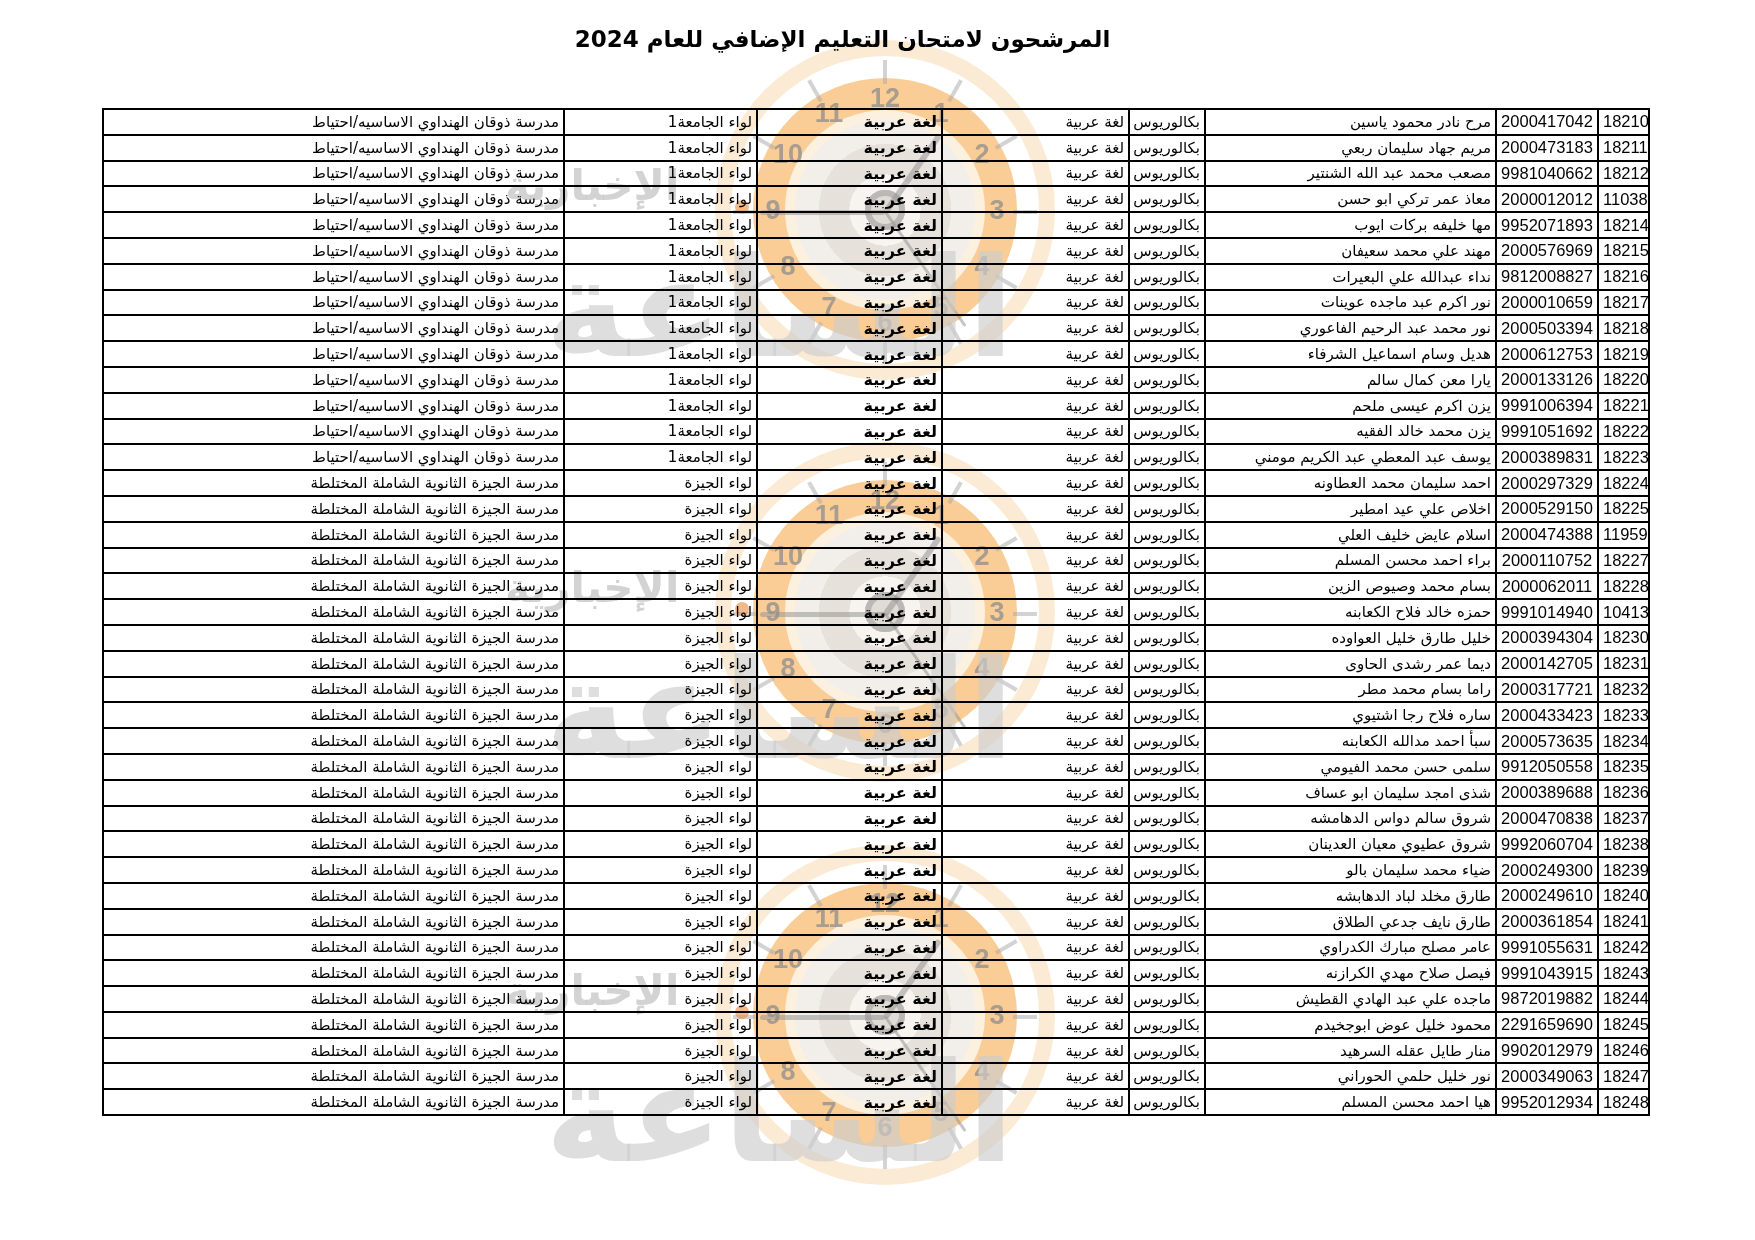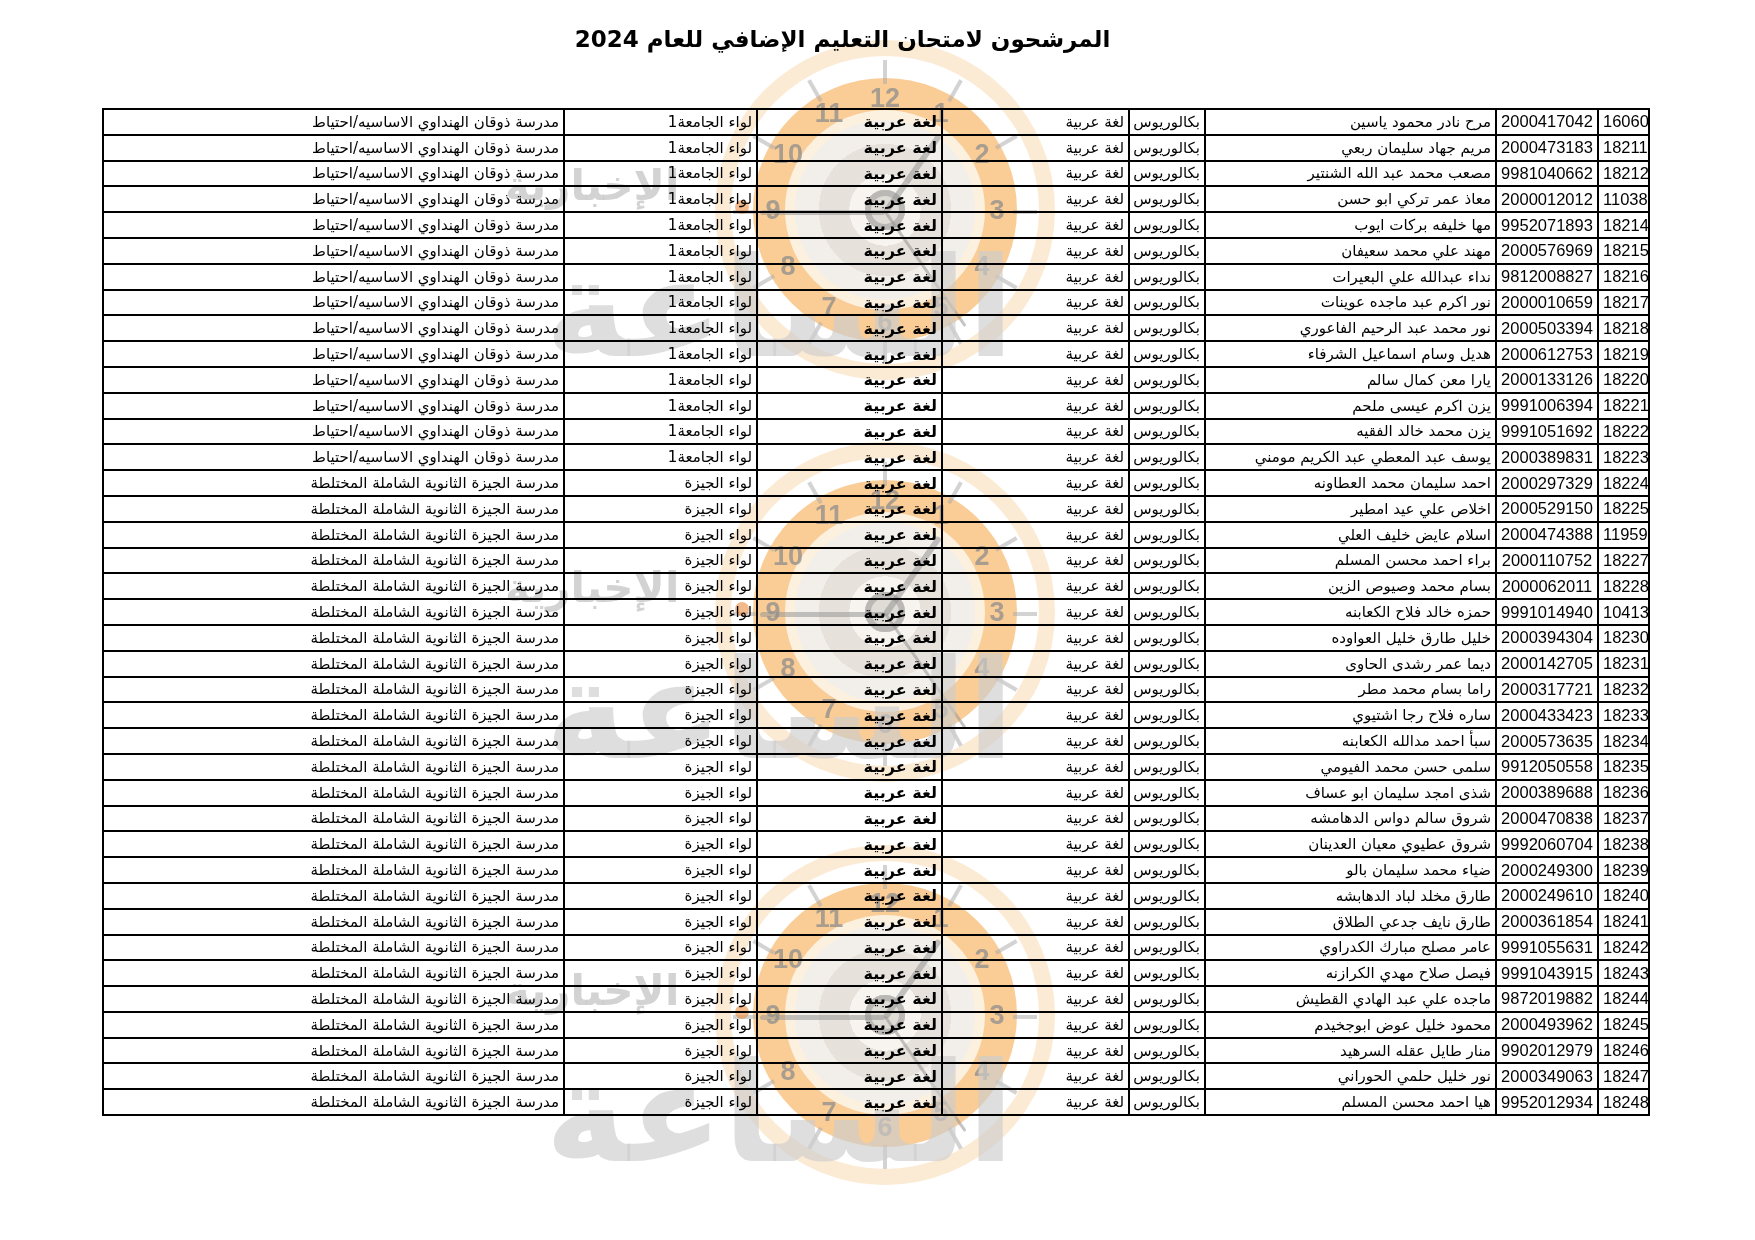--- a/index.html
+++ b/index.html
@@ -209,21 +209,21 @@
         <col style="width:102px">
         <col style="width:291px">
       <col style="width:76px">
         <col style="width:187px">
         <col style="width:185px">
       <col style="width:193px">
         <col style="width:461px">
     </colgroup>
     <tbody>
         <tr>
-      <td class="c-serial">16060</td>
+      <td class="c-serial">18210</td>
       <td class="c-id">2000417042</td>
       <td class="c-name">مرح نادر محمود ياسين</td>
       <td class="c-degree">بكالوريوس</td>
       <td class="c-spec">لغة عربية</td>
       <td class="c-subject">لغة عربية</td>
       <td class="c-dir">لواء الجامعة1</td>
       <td class="c-school">مدرسة ذوقان الهنداوي الاساسيه/احتياط</td>
     </tr>
         <tr>
       <td class="c-serial">18211</td>
@@ -560,21 +560,21 @@
       <td class="c-id">9872019882</td>
       <td class="c-name">ماجده علي عبد الهادي القطيش</td>
       <td class="c-degree">بكالوريوس</td>
       <td class="c-spec">لغة عربية</td>
       <td class="c-subject">لغة عربية</td>
       <td class="c-dir">لواء الجيزة</td>
       <td class="c-school">مدرسة الجيزة الثانوية الشاملة المختلطة</td>
     </tr>
         <tr>
       <td class="c-serial">18245</td>
-      <td class="c-id">2000493962</td>
+      <td class="c-id">2291659690</td>
       <td class="c-name">محمود خليل عوض ابوجخيدم</td>
       <td class="c-degree">بكالوريوس</td>
       <td class="c-spec">لغة عربية</td>
       <td class="c-subject">لغة عربية</td>
       <td class="c-dir">لواء الجيزة</td>
       <td class="c-school">مدرسة الجيزة الثانوية الشاملة المختلطة</td>
     </tr>
         <tr>
       <td class="c-serial">18246</td>
       <td class="c-id">9902012979</td>

